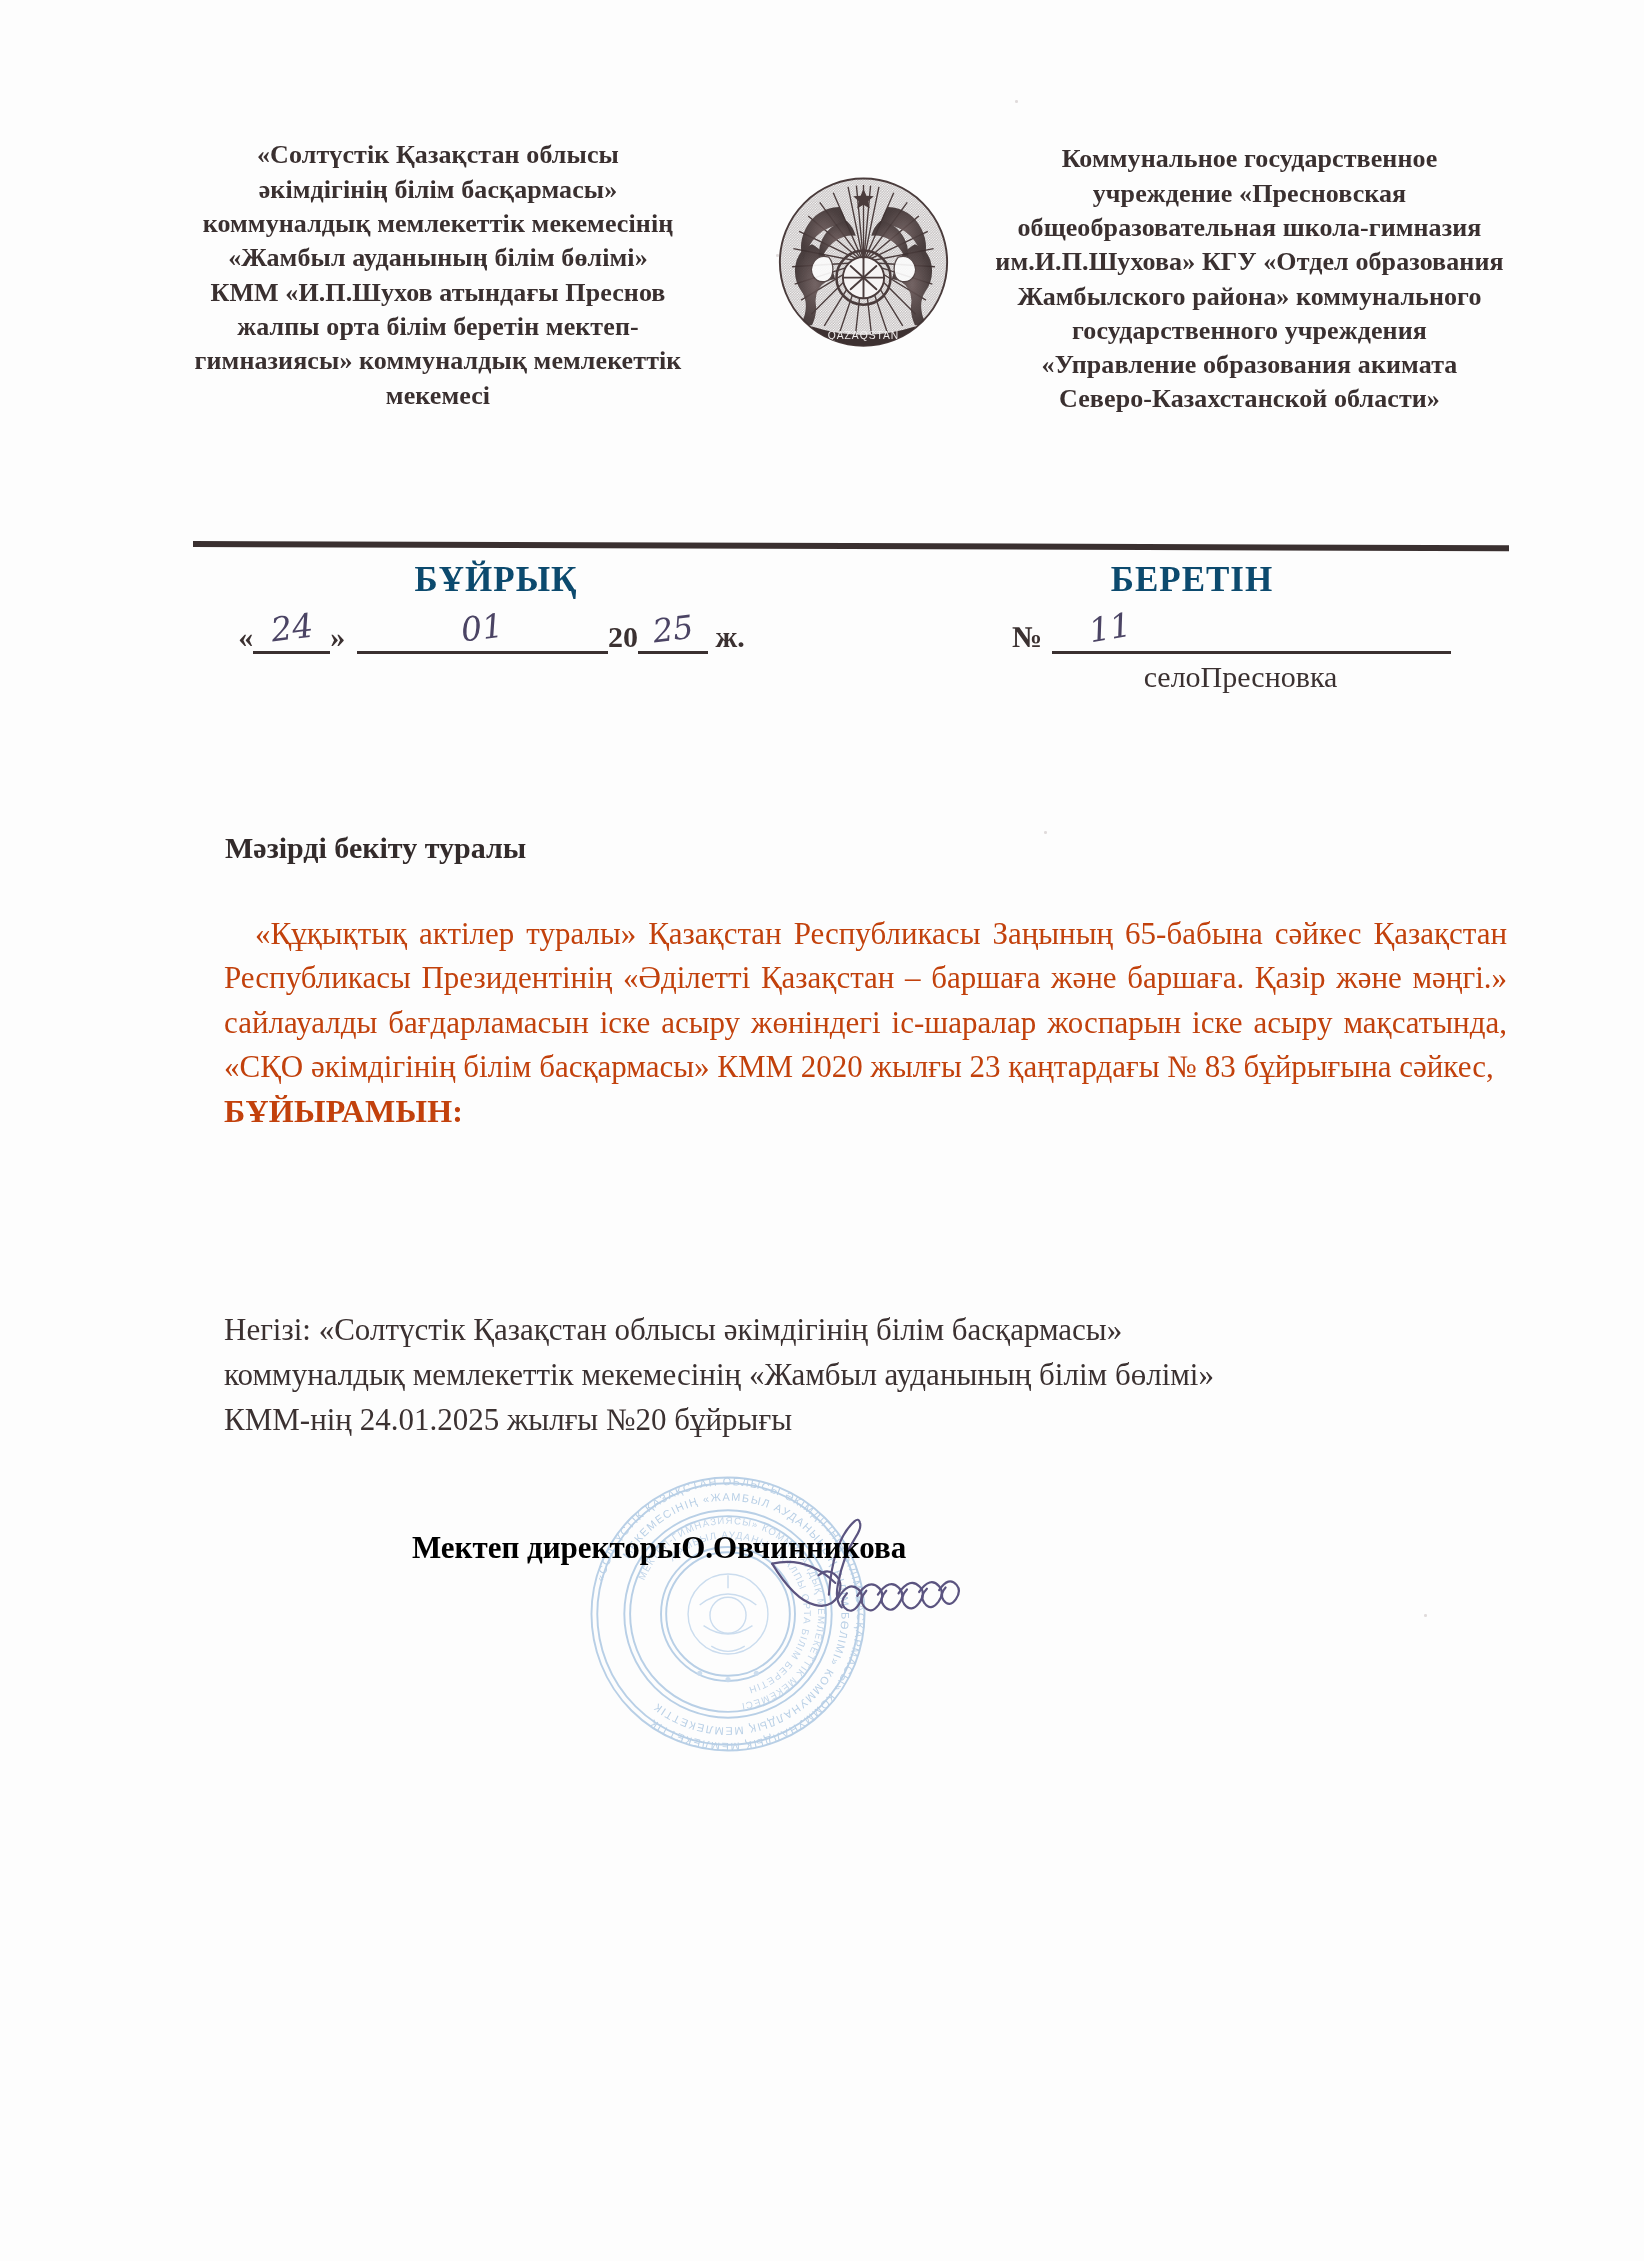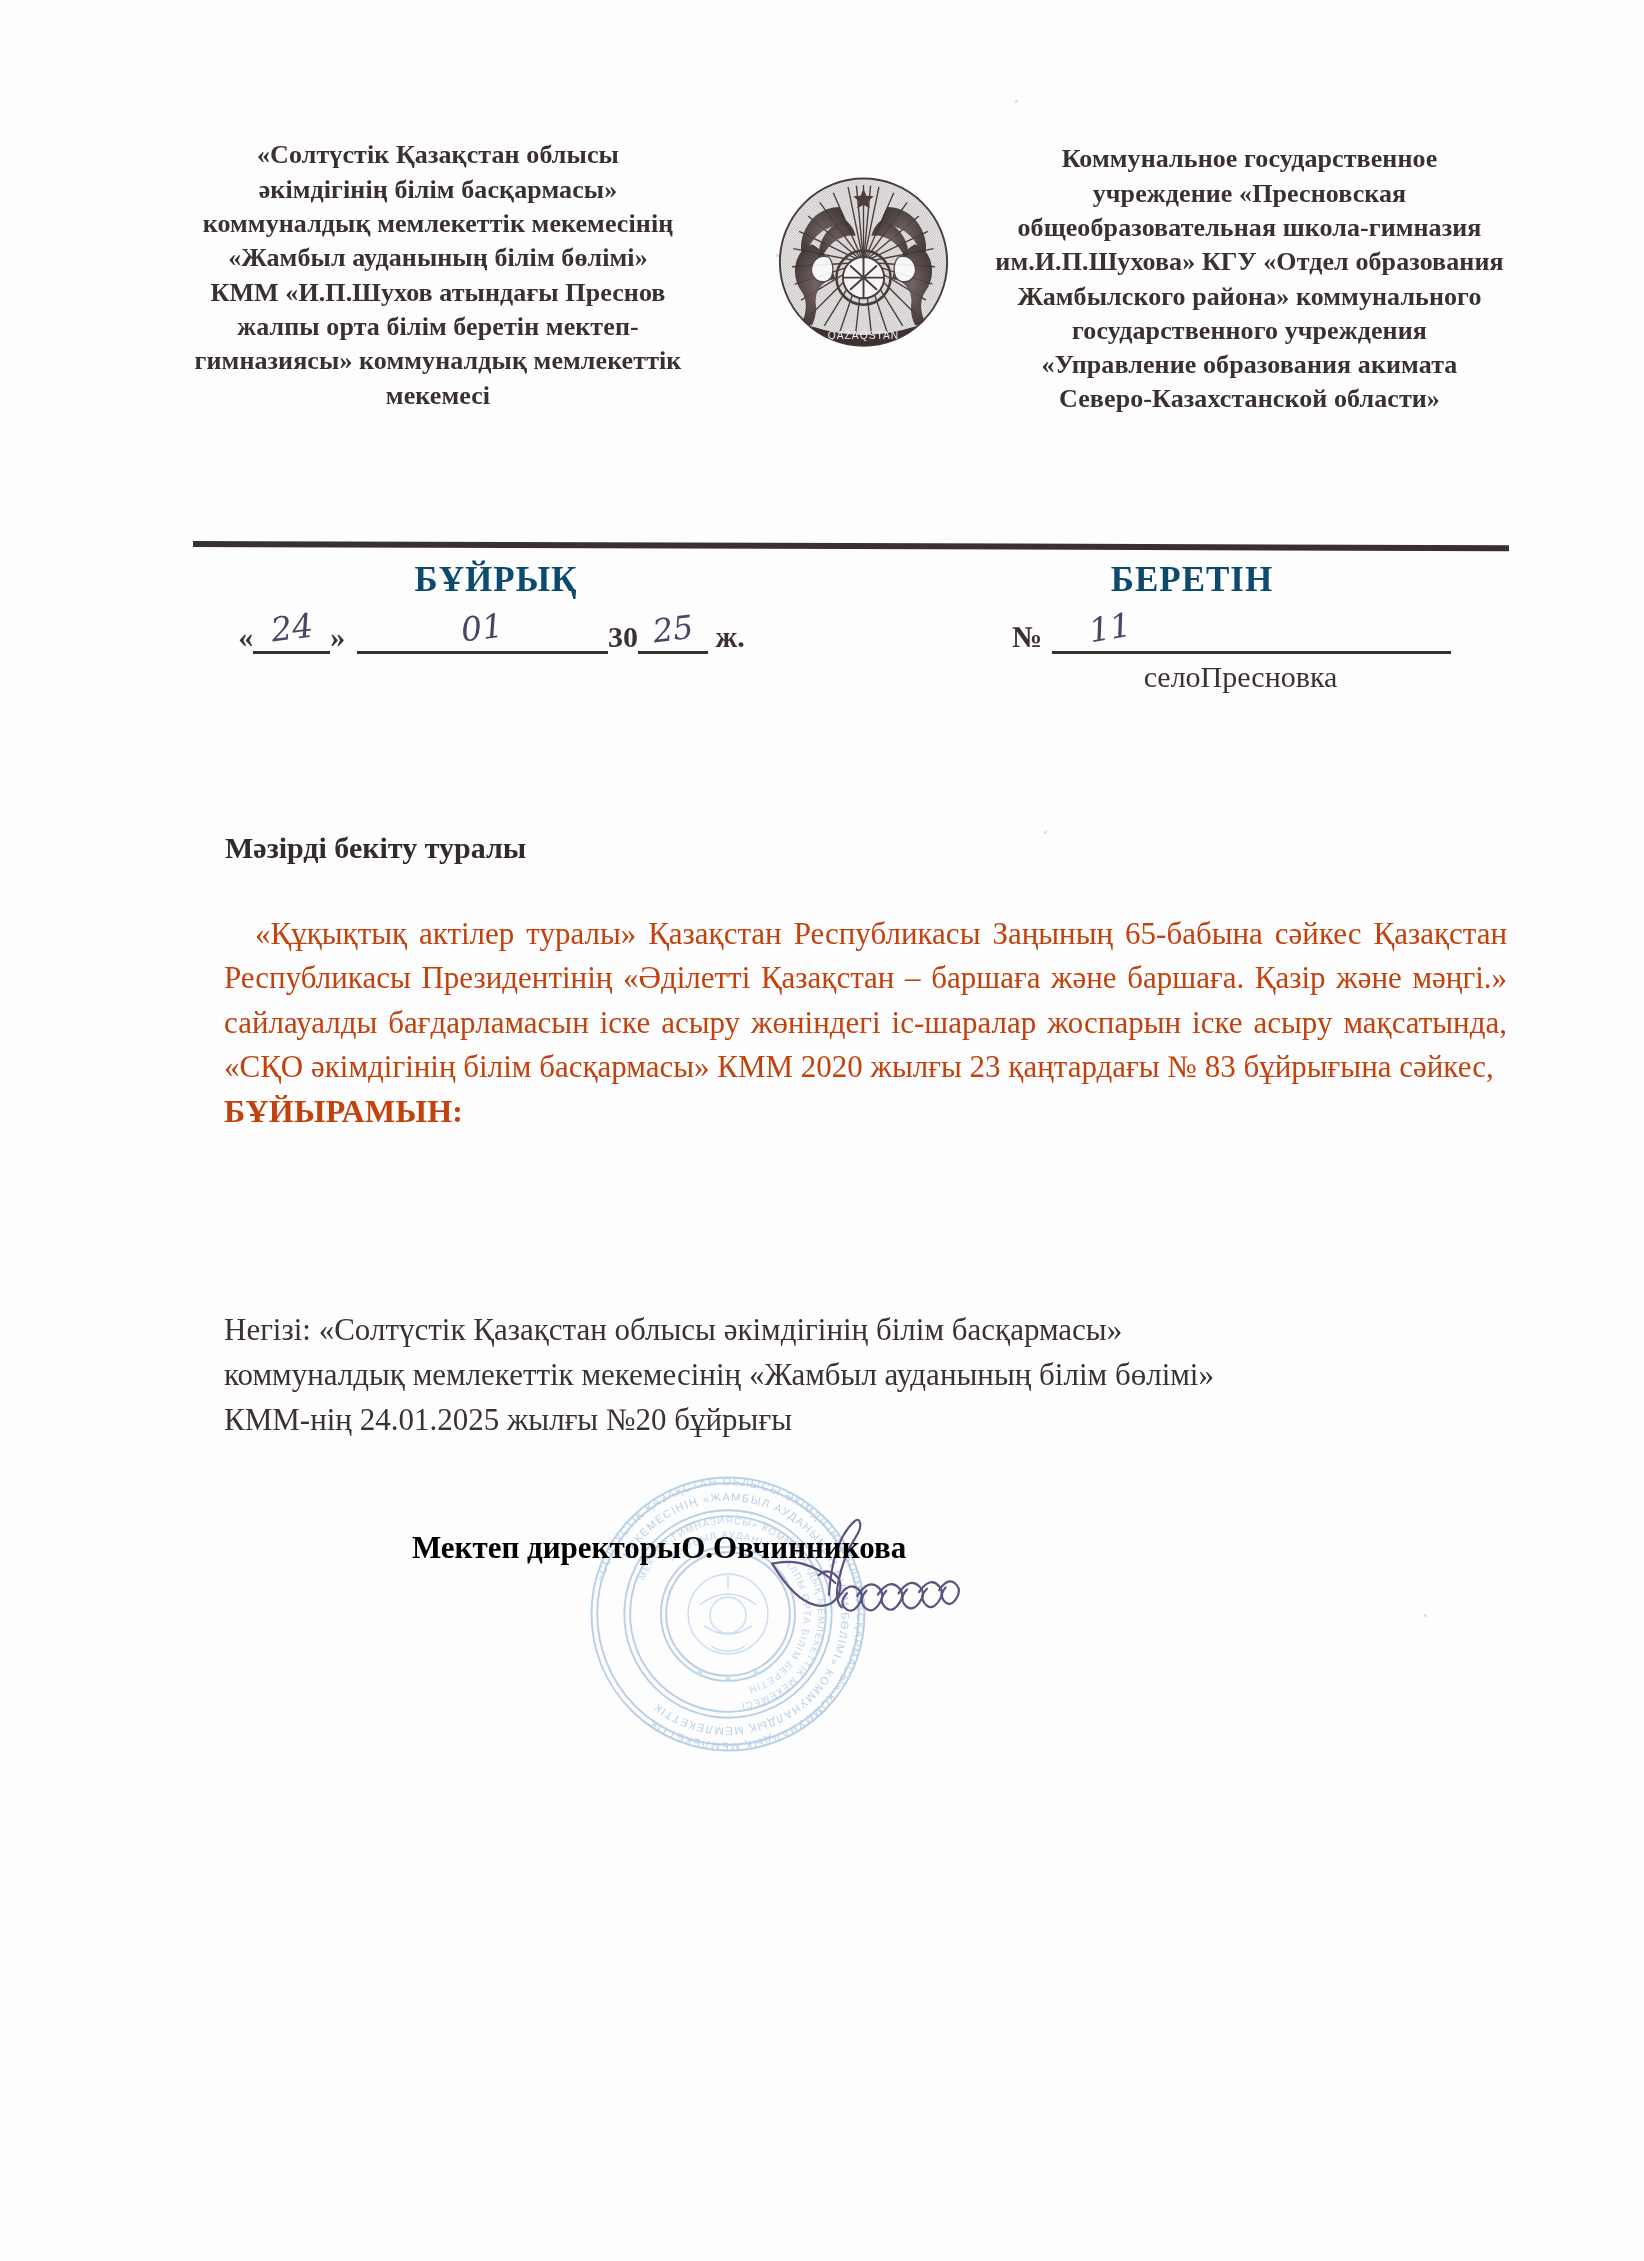--- a/index.html
+++ b/index.html
@@ -346,21 +346,21 @@
 
       <div class="date-line">
         <span>«</span>
         <span class="rule r-day">
           <span class="hand">24</span>
         </span>
         <span>»</span>
         <span class="rule r-month">
           <span class="hand">01</span>
         </span>
-        <span>30</span>
+        <span>20</span>
         <span class="rule r-year">
           <span class="hand tight">25</span>
         </span>
         <span style="margin-left:7.7px">ж.</span>
       </div>
 
     </div>
 
     <div class="rus-side">
       <div class="order-word">БЕРЕТІН</div>

